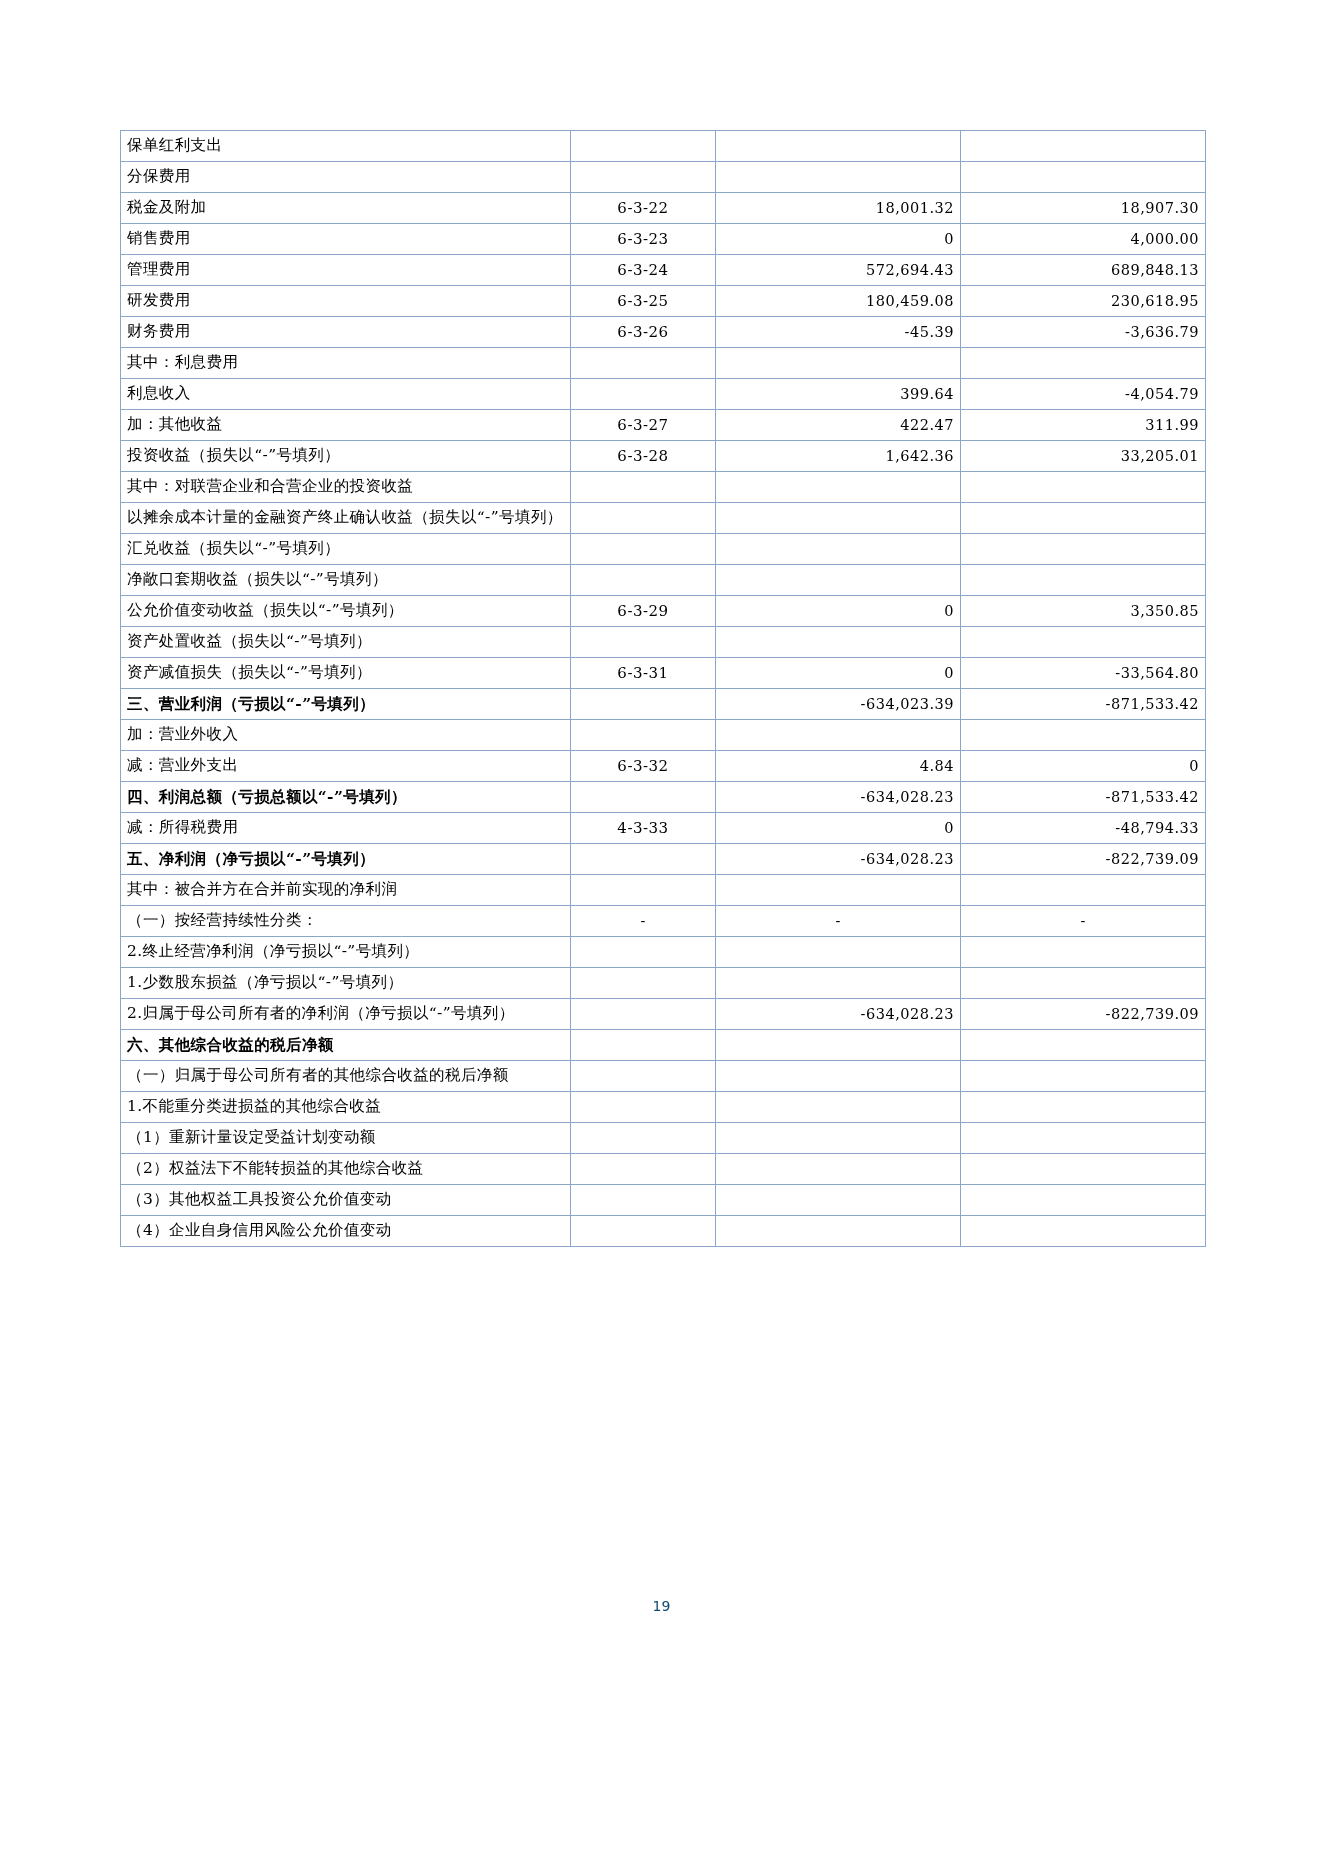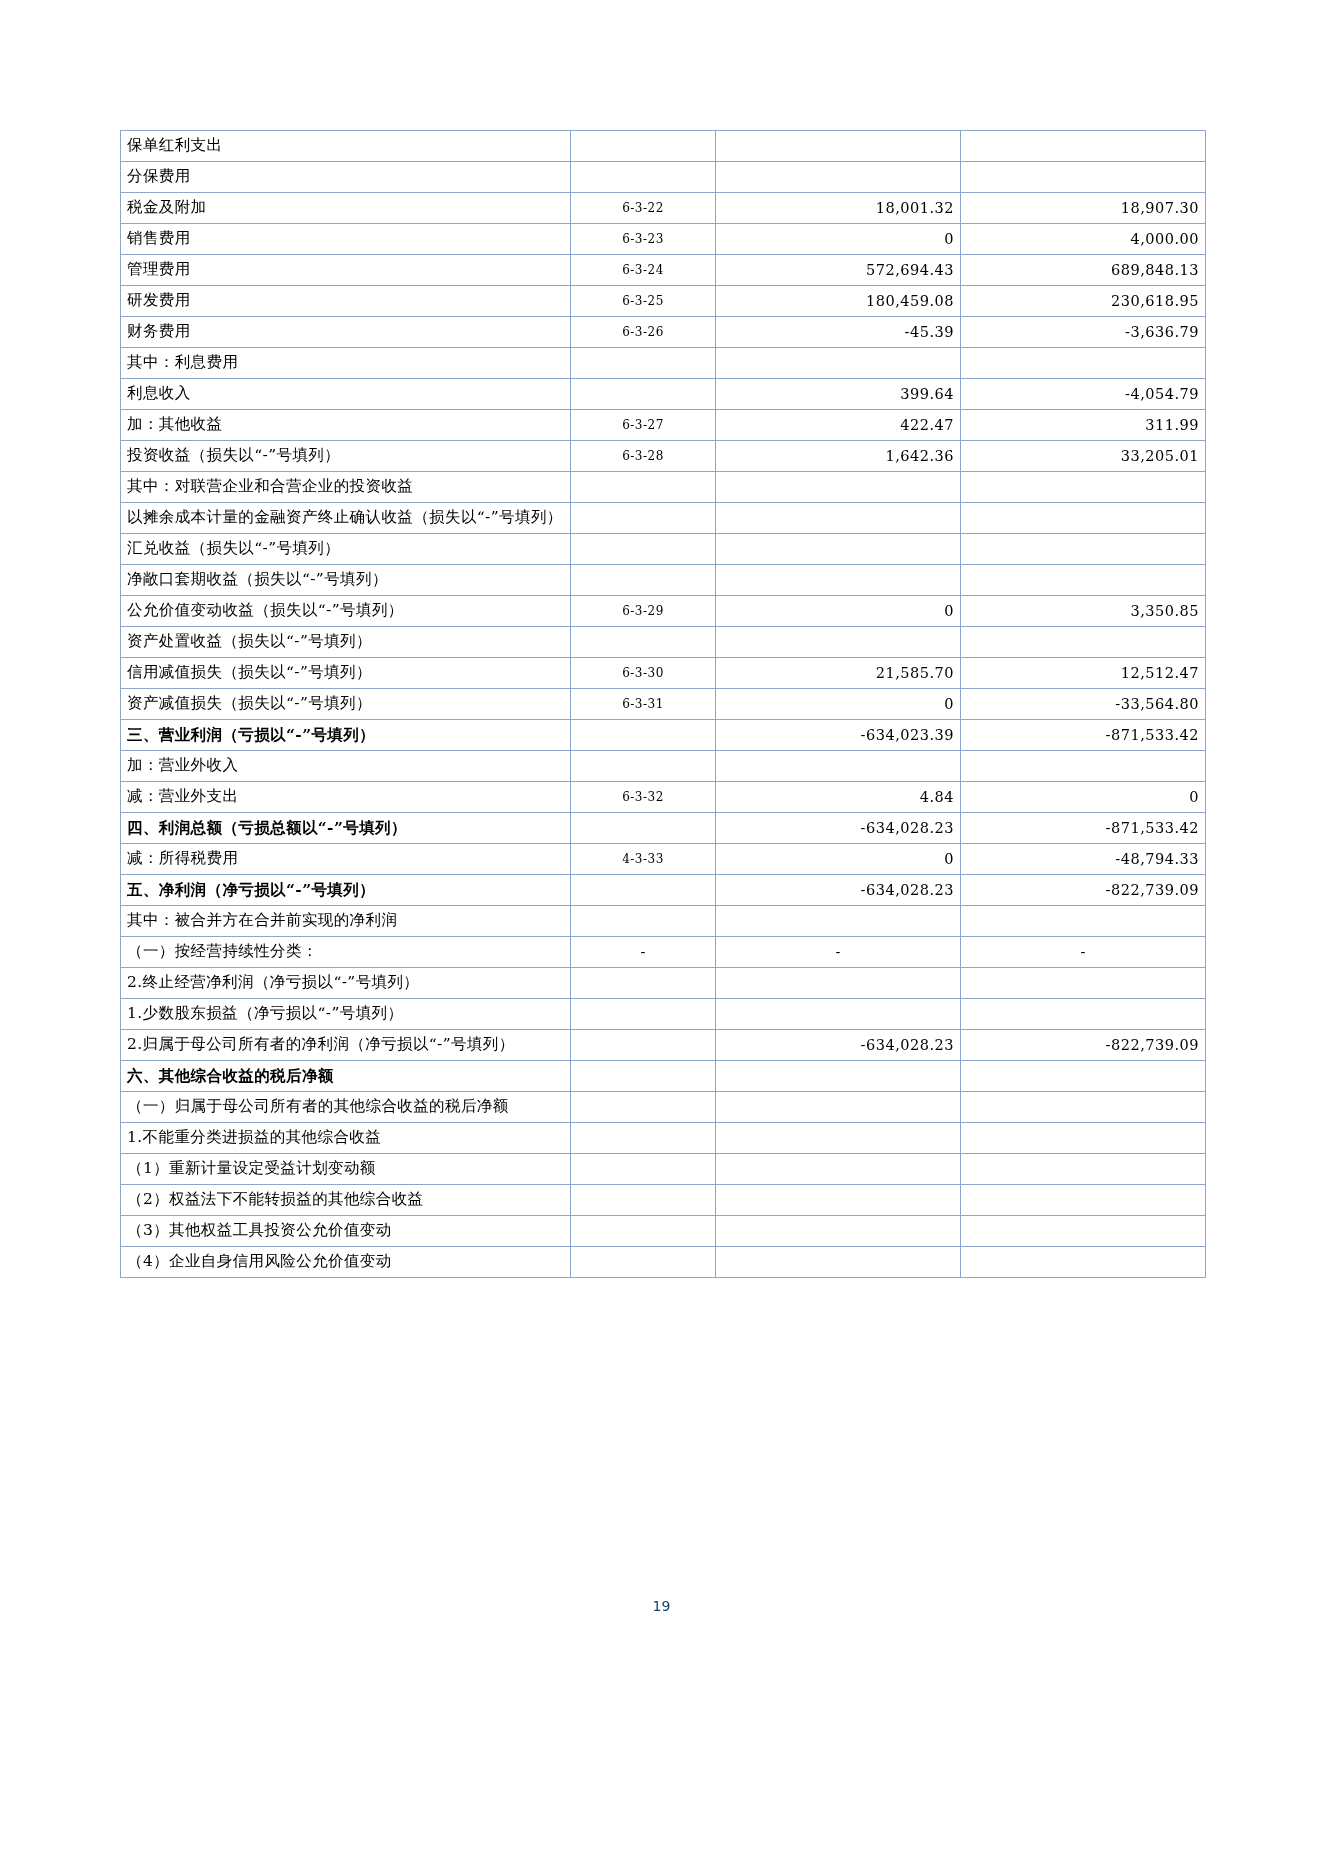--- a/index.html
+++ b/index.html
@@ -40,21 +40,21 @@
   col.c-cur   { width: 245px; }
   col.c-prev  { width: 245px; }
 
   td.label {
     text-align: left;
     letter-spacing: 0.4px;
   }
   td.note {
     text-align: center;
     font-family: "DejaVu Sans", "Liberation Sans", sans-serif;
-    font-size: 12px;
+    font-size: 15px;
     letter-spacing: 0.5px;
   }
   td.num {
     text-align: right;
     padding-right: 10px;
     font-family: "DejaVu Sans", "Liberation Sans", sans-serif;
     font-size: 14.5px;
     letter-spacing: 0.5px;
   }
   td.center-dash {
@@ -189,26 +189,20 @@
           <td class="num">0</td>
           <td class="num">3,350.85</td>
         </tr>
         <tr>
           <td class="label wrap ind1">资产处置收益（损失以“-”号填列）</td>
           <td class="note"></td>
           <td class="num"></td>
           <td class="num"></td>
         </tr>
         <tr>
-          <td class="label wrap ind1">信用减值损失（损失以“-”号填列）</td>
-          <td class="note">6-3-30</td>
-          <td class="num">21,585.70</td>
-          <td class="num">12,512.47</td>
-        </tr>
-        <tr>
           <td class="label wrap ind1">资产减值损失（损失以“-”号填列）</td>
           <td class="note">6-3-31</td>
           <td class="num">0</td>
           <td class="num">-33,564.80</td>
         </tr>
         <tr>
           <td class="label wrap ind-h bold">三、营业利润（亏损以“-”号填列）</td>
           <td class="note"></td>
           <td class="num">-634,023.39</td>
           <td class="num">-871,533.42</td>

